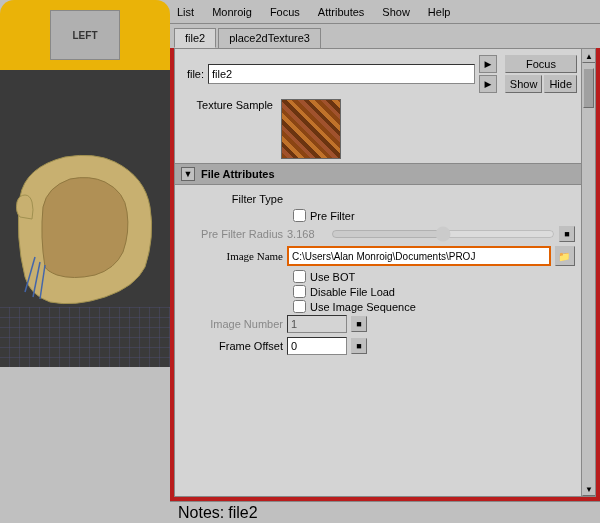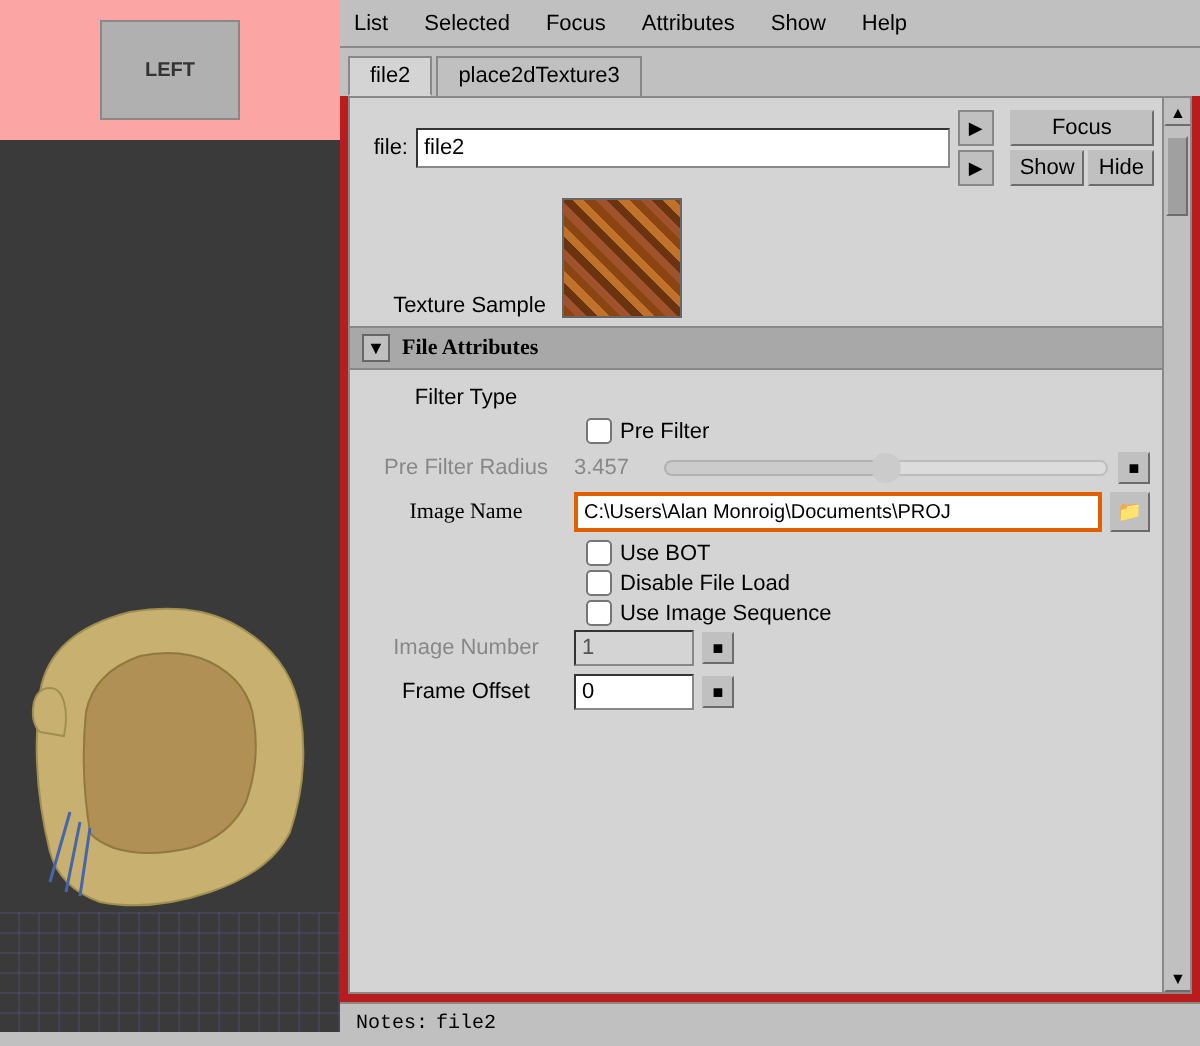--- a/index.html
+++ b/index.html
@@ -9,24 +9,25 @@
       overflow: hidden;
       font-family: Arial, sans-serif;
       font-size: 11px;
       background: #c0c0c0;
       display: flex;
     }
 
     
     .left-panel {
       width: 170px;
-      height: 516px;
-      background: #fca5a5;
+      height: 367px;
+      background: #eab308;
       position: relative;
       flex-shrink: 0;
+      border-radius: 14px;
     }
 
     .left-panel-cube {
       position: absolute;
       top: 10px;
       left: 50%;
       transform: translateX(-50%);
       width: 70px;
       height: 50px;
       background: #b0b0b0;
@@ -170,21 +171,21 @@
       border: 1px outset #c0c0c0;
       font-size: 11px;
       cursor: pointer;
       min-width: 45px;
       text-align: center;
     }
 
     
     .texture-area {
       display: flex;
-      align-items: flex-end;
+      align-items: flex-start;
       padding: 4px 8px;
       gap: 8px;
     }
 
     .texture-label {
       font-size: 11px;
       color: #000;
       width: 90px;
       text-align: right;
     }
@@ -230,21 +231,20 @@
       align-items: center;
       justify-content: center;
       font-size: 9px;
       cursor: pointer;
     }
 
     .section-title {
       font-size: 11px;
       font-weight: bold;
       color: #000;
-      font-family: Liberation Serif, serif;
     }
 
     .section-content {
       flex: 1;
       padding: 4px 8px;
       overflow-y: auto;
       overflow-x: hidden;
       position: relative;
     }
 
@@ -252,21 +252,21 @@
     .attr-row {
       display: flex;
       align-items: center;
       margin-bottom: 4px;
       gap: 4px;
     }
 
     .attr-label {
       font-size: 11px;
       color: #000;
-      text-align: center;
+      text-align: right;
       flex-shrink: 0;
     }
 
     .attr-value {
       font-size: 11px;
       color: #000;
     }
 
     .select-input {
       height: 20px;
@@ -347,26 +347,25 @@
       justify-content: center;
       font-size: 9px;
       cursor: pointer;
     }
 
     
     .notes-bar {
       background: #c0c0c0;
       border-top: 1px solid #888;
       padding: 3px 8px;
-      font-size: 10px;
+      font-size: 16px;
       color: #000;
       height: 22px;
       display: flex;
       align-items: center;
-      font-family: Liberation Mono, monospace;
     }
 
     .scroll-arrow {
       width: 14px;
       height: 14px;
       background: #c0c0c0;
       border: 1px outset #c0c0c0;
       display: flex;
       align-items: center;
       justify-content: center;
@@ -439,21 +438,21 @@
       <line x1="40" y1="128" x2="35" y2="162" stroke="#4466aa" stroke-width="1.5"></line>
     </svg>
     <div class="grid-floor"></div>
   </div>
 </div>
 
 <div class="right-panel">
 
   <div class="menu-bar">
     <span class="menu-item">List</span>
-    <span class="menu-item">Selected</span>
+    <span class="menu-item">Monroig</span>
     <span class="menu-item">Focus</span>
     <span class="menu-item">Attributes</span>
     <span class="menu-item">Show</span>
     <span class="menu-item">Help</span>
   </div>
 
   <div class="tab-bar">
     <div class="tab active">
       <span>file2</span>
     </div>
@@ -504,21 +503,21 @@
             <span class="attr-label" style="width:100px;">Filter Type</span>
           </div>
 
           <div class="attr-row" style="padding-left:110px;">
             <input type="checkbox" style="">
             <span class="attr-value">Pre Filter</span>
           </div>
 
           <div class="attr-row">
             <span class="attr-label" style="width:100px; color:#888;">Pre Filter Radius</span>
-            <span class="attr-value" style="width:40px; color:#888;">3.457</span>
+            <span class="attr-value" style="width:40px; color:#888;">3.168</span>
             <div class="slider-container">
               <input type="range" class="slider" style="width: 80px;" disabled="" value="50">
               <div class="mini-btn">■</div>
             </div>
           </div>
 
           <div class="attr-row">
             <span class="attr-label" style="width:100px;font-family:Liberation Serif, serif;">Image Name</span>
             <input type="text" class="image-name-input" style="width: 170px;" value="C:\Users\Alan Monroig\Documents\PROJ">
             <div class="folder-btn">📁</div>

